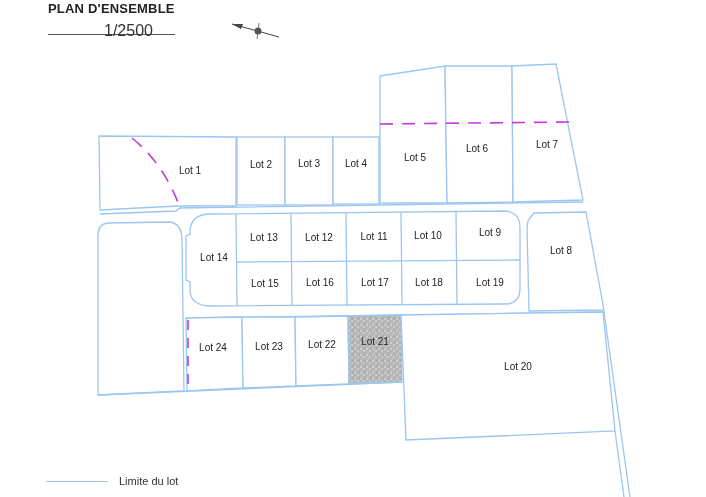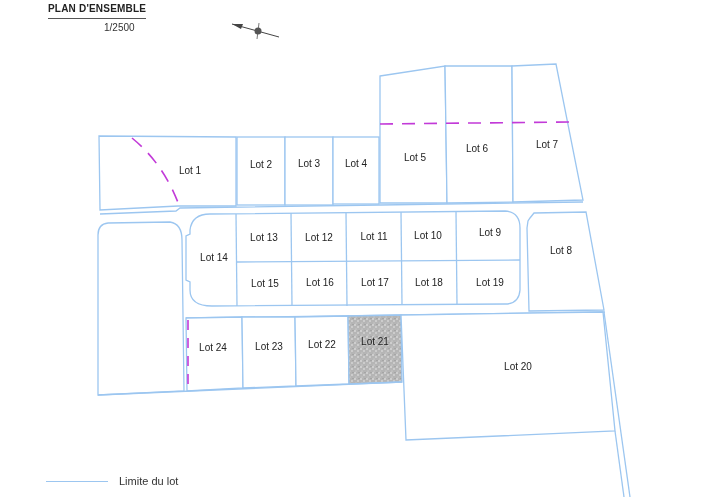--- a/index.html
+++ b/index.html
@@ -1,18 +1,18 @@
 <!DOCTYPE html>
 <html><head>
 <meta charset="utf-8">
 <style>
   html, body { margin:0; padding:0; background:#ffffff; }
   body { width:706px; height:497px; position:relative; overflow:hidden; font-family:"Liberation Sans", sans-serif; }
-  .title { position:absolute; left:48px; top:0px; font-size:10px; font-weight:bold; color:#222; letter-spacing:0.2px; border-bottom:1.5px solid #555; line-height:17px; padding-bottom:1px; }
-  .scale { position:absolute; left:104px; top:22px; font-size:10px; color:#333; }
+  .title { position:absolute; left:48px; top:0px; font-size:13px; font-weight:bold; color:#222; letter-spacing:0.2px; border-bottom:1.5px solid #555; line-height:17px; padding-bottom:17px; }
+  .scale { position:absolute; left:104px; top:22px; font-size:16px; color:#333; }
   .legend-line { position:absolute; left:46px; top:481px; width:62px; height:0; border-top:1.5px solid #9cc6f0; }
   .legend-text { position:absolute; left:119px; top:475px; font-size:11px; color:#333; }
   svg { position:absolute; left:0; top:0; }
   .lot { fill:#ffffff; stroke:#9cc6f0; stroke-width:1.3; }
   .road { fill:none; stroke:#9cc6f0; stroke-width:1.3; }
   .dash { fill:none; stroke:#c23ad8; stroke-width:1.6; stroke-dasharray:13 9; }
   .lbl { font-family:"Liberation Sans", sans-serif; font-size:10px; fill:#222; text-anchor:middle; }
 </style>
 </head>
 <body>

